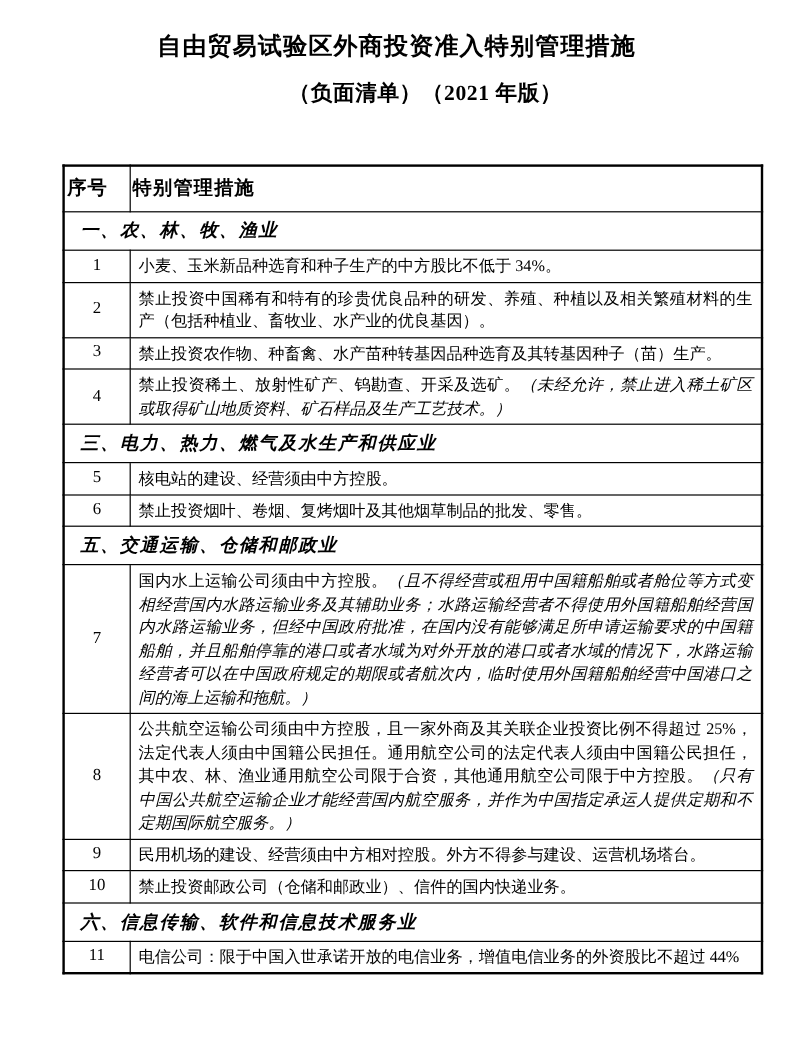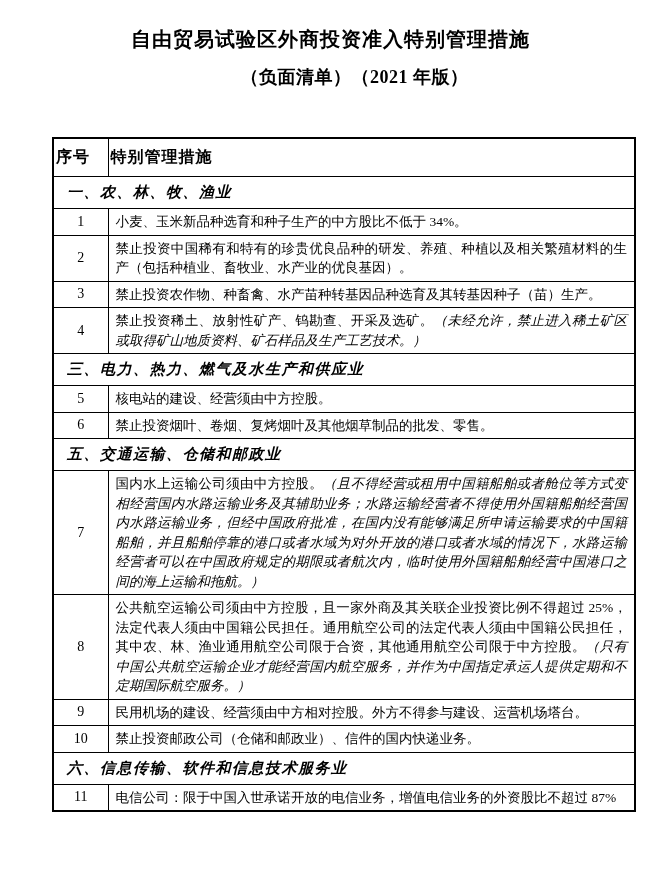--- a/index.html
+++ b/index.html
@@ -143,17 +143,17 @@
         </tr>
         <tr class="item-row">
           <td class="num-cell">10</td>
           <td class="measure-cell"><span class="normal">禁止投资邮政公司（仓储和邮政业）、信件的国内快递业务。</span></td>
         </tr>
         <tr class="section-row">
           <td colspan="2">六、信息传输、软件和信息技术服务业</td>
         </tr>
         <tr class="item-row">
           <td class="num-cell">11</td>
-          <td class="measure-cell"><span class="normal">电信公司：限于中国入世承诺开放的电信业务，增值电信业务的外资股比不超过 87%</span></td>
+          <td class="measure-cell"><span class="normal">电信公司：限于中国入世承诺开放的电信业务，增值电信业务的外资股比不超过 44%</span></td>
         </tr>
       </tbody>
   </table>
 </div>
 
 </body></html>

